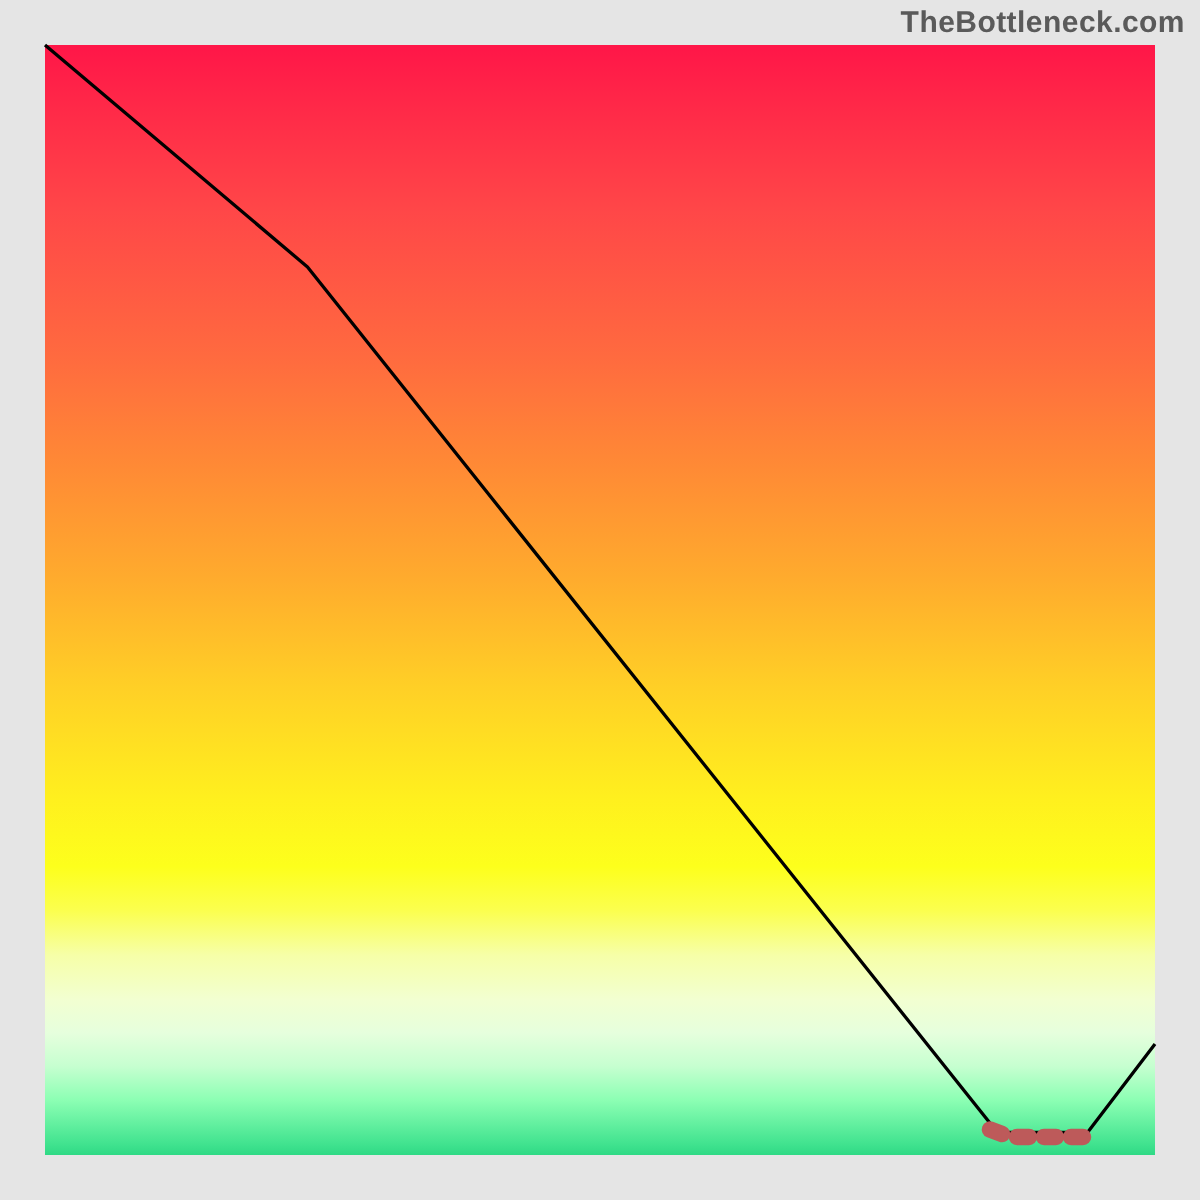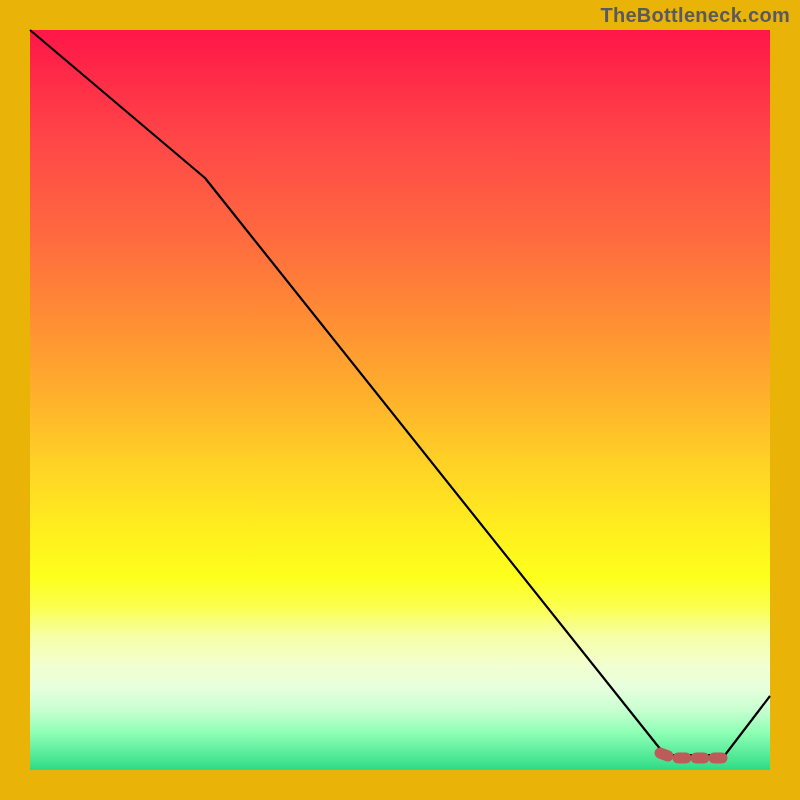--- a/index.html
+++ b/index.html
@@ -1,17 +1,17 @@
 <!DOCTYPE html>
 <html><head>
 <meta charset="utf-8">
 <style>
   * { margin: 0; padding: 0; box-sizing: border-box; }
   html, body { width: 800px; height: 800px; overflow: hidden; background: #000; font-family: Arial, Helvetica, sans-serif; }
-  .stage { position: relative; width: 800px; height: 800px; background: #eab308; }
+  .stage { position: relative; width: 800px; height: 800px; background: #e5e5e5; }
   .plot-bg {
     position: absolute;
     left: 30px; top: 30px; width: 740px; height: 740px;
     background: linear-gradient(to bottom,
       #ff1648 0%,
       #ff2a48 6%,
       #ff4748 15%,
       #ff6a3f 28%,
       #ff8a35 38%,
       #ffab2d 48%,

